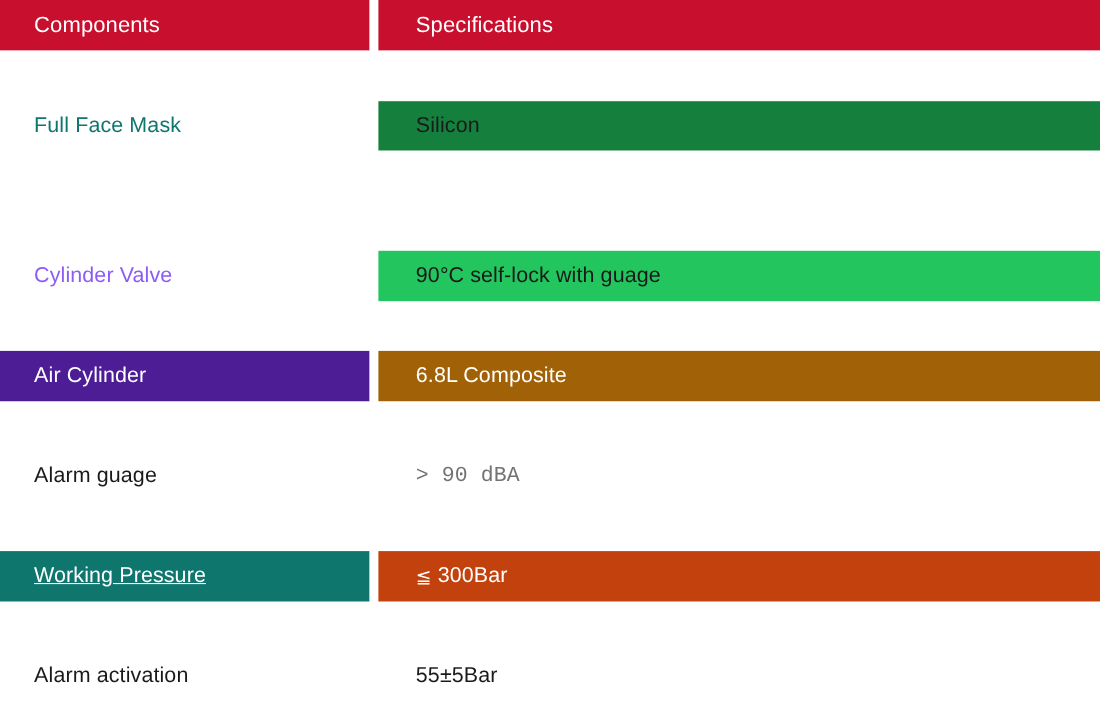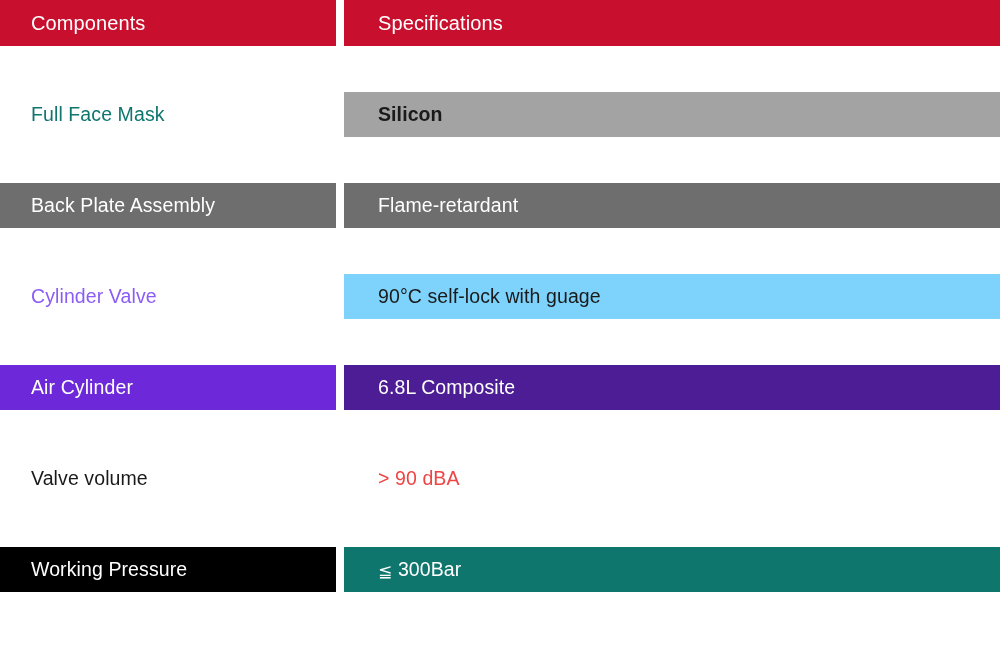--- a/index.html
+++ b/index.html
@@ -98,71 +98,66 @@
         <td class="cell-specs" style="background: rgb(200, 16, 46); color: rgb(255, 255, 255);">Specifications</td>
       </tr>
     <tr class="row-sep">
           <td style="background: rgb(255, 255, 255); height: 2px;"></td>
           <td style="background: rgb(255, 255, 255); height: 2px;"></td>
           <td style="background: rgb(255, 255, 255); height: 2px;"></td>
         </tr>
         <tr class="row-light">
           <td class="cell-components" style="background: rgb(255, 255, 255); color: #0f766e;">Full Face Mask</td>
           <td class="cell-gap"></td>
-          <td class="cell-specs" style="background: #a3a3a3; color: rgb(26, 26, 26); font-weight: bold;">Silicon</td>
+          <td class="cell-specs" style="background: #15803d; color: rgb(26, 26, 26);">Silicon</td>
         </tr>
         <tr class="row-sep">
           <td style="background: rgb(255, 255, 255); height: 2px;"></td>
           <td style="background: rgb(255, 255, 255); height: 2px;"></td>
           <td style="background: rgb(255, 255, 255); height: 2px;"></td>
-        </tr>
-        <tr class="row-dark">
-          <td class="cell-components" style="background: rgb(110, 110, 110); color: rgb(255, 255, 255);">Back Plate Assembly</td>
-          <td class="cell-gap"></td>
-          <td class="cell-specs" style="background: rgb(110, 110, 110); color: rgb(255, 255, 255);">Flame-retardant</td>
         </tr>
         <tr class="row-sep">
           <td style="background: rgb(255, 255, 255); height: 2px;"></td>
           <td style="background: rgb(255, 255, 255); height: 2px;"></td>
           <td style="background: rgb(255, 255, 255); height: 2px;"></td>
         </tr>
         <tr class="row-light">
           <td class="cell-components" style="background: rgb(255, 255, 255); color: #8b5cf6;">Cylinder Valve</td>
           <td class="cell-gap"></td>
-          <td class="cell-specs" style="background: #7dd3fc; color: rgb(26, 26, 26);">90°C self-lock with guage</td>
+          <td class="cell-specs" style="background: #22c55e; color: rgb(26, 26, 26);">90°C self-lock with guage</td>
         </tr>
         <tr class="row-sep">
           <td style="background: rgb(255, 255, 255); height: 2px;"></td>
           <td style="background: rgb(255, 255, 255); height: 2px;"></td>
           <td style="background: rgb(255, 255, 255); height: 2px;"></td>
         </tr>
         <tr class="row-dark">
-          <td class="cell-components" style="background: #6d28d9; color: rgb(255, 255, 255);">Air Cylinder</td>
+          <td class="cell-components" style="background: #4c1d95; color: rgb(255, 255, 255);">Air Cylinder</td>
           <td class="cell-gap"></td>
-          <td class="cell-specs" style="background: #4c1d95; color: rgb(255, 255, 255);">6.8L Composite</td>
+          <td class="cell-specs" style="background: #a16207; color: rgb(255, 255, 255);">6.8L Composite</td>
         </tr>
         <tr class="row-sep">
           <td style="background: rgb(255, 255, 255); height: 2px;"></td>
           <td style="background: rgb(255, 255, 255); height: 2px;"></td>
           <td style="background: rgb(255, 255, 255); height: 2px;"></td>
         </tr>
         <tr class="row-light">
-          <td class="cell-components" style="background: rgb(255, 255, 255); color: rgb(26, 26, 26);">Valve volume</td>
+          <td class="cell-components" style="background: rgb(255, 255, 255); color: rgb(26, 26, 26);">Alarm guage</td>
           <td class="cell-gap"></td>
-          <td class="cell-specs" style="background: rgb(255, 255, 255); color: #ef4444;">&gt; 90 dBA</td>
+          <td class="cell-specs" style="background: rgb(255, 255, 255); color: #737373; font-family: Liberation Mono, monospace;">&gt; 90 dBA</td>
         </tr>
         <tr class="row-sep">
           <td style="background: rgb(255, 255, 255); height: 2px;"></td>
           <td style="background: rgb(255, 255, 255); height: 2px;"></td>
           <td style="background: rgb(255, 255, 255); height: 2px;"></td>
         </tr>
         <tr class="row-dark">
-          <td class="cell-components" style="background: #000000; color: rgb(255, 255, 255);">Working Pressure</td>
+          <td class="cell-components" style="background: #0f766e; color: rgb(255, 255, 255); text-decoration: underline;">Working Pressure</td>
           <td class="cell-gap"></td>
-          <td class="cell-specs" style="background: #0f766e; color: rgb(255, 255, 255);"><span class="le-sign">≦</span> 300Bar</td>
+          <td class="cell-specs" style="background: #c2410c; color: rgb(255, 255, 255);"><span class="le-sign">≦</span> 300Bar</td>
         </tr>
         <tr class="row-sep">
           <td style="background: rgb(255, 255, 255); height: 2px;"></td>
           <td style="background: rgb(255, 255, 255); height: 2px;"></td>
           <td style="background: rgb(255, 255, 255); height: 2px;"></td>
         </tr>
         <tr class="row-light">
           <td class="cell-components" style="background: rgb(255, 255, 255); color: rgb(26, 26, 26);">Alarm activation</td>
           <td class="cell-gap"></td>
           <td class="cell-specs" style="background: rgb(255, 255, 255); color: rgb(26, 26, 26);">55±5Bar</td>

